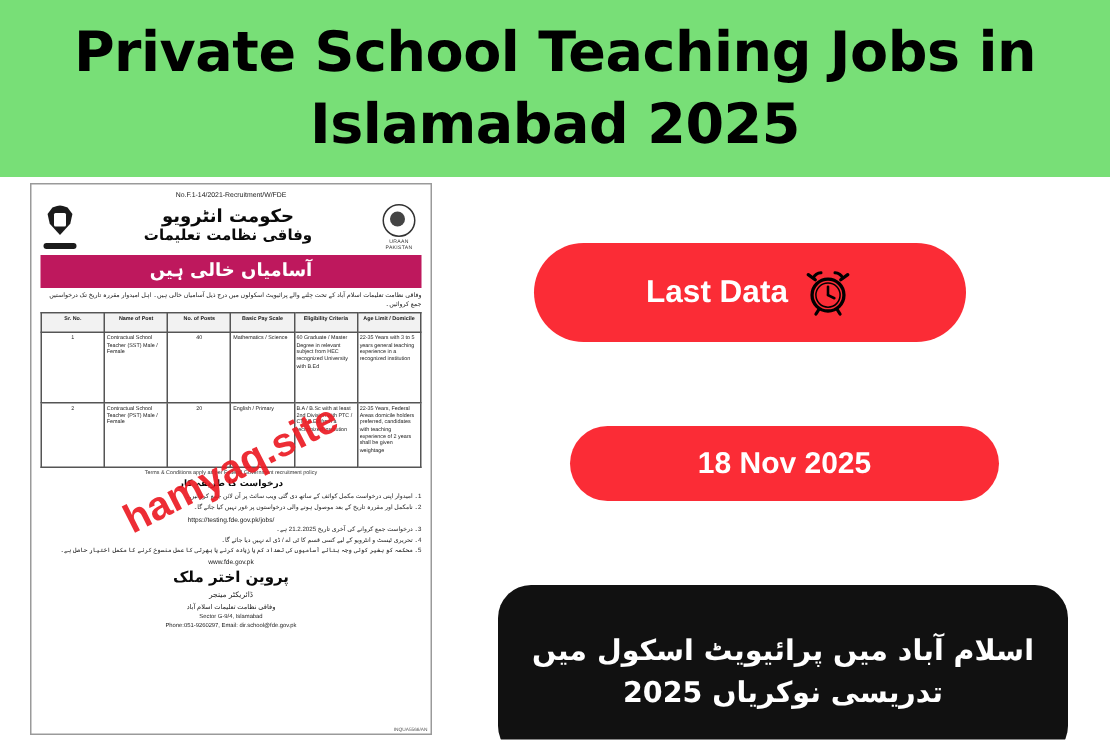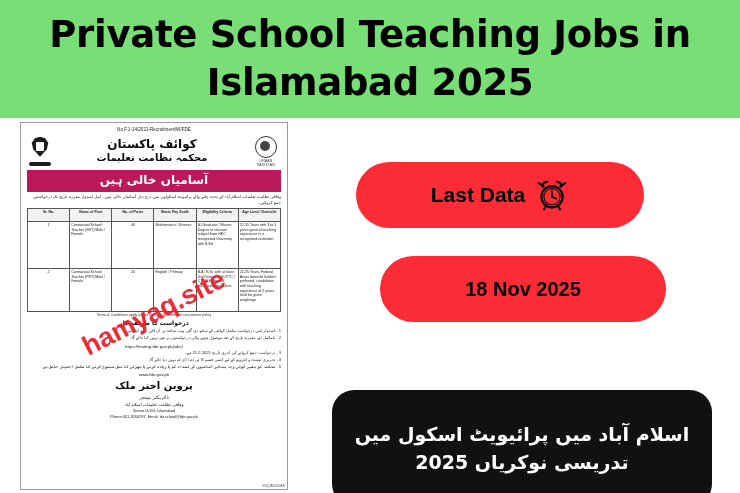--- a/index.html
+++ b/index.html
@@ -284,38 +284,38 @@
     pointer-events: none;
   }
   
   .pill {
     position: absolute;
     display: flex;
     align-items: center;
     justify-content: center;
     text-align: center;
     font-weight: bold;
-    color: #000000;
+    color: #ffffff;
     box-sizing: border-box;
   }
   .pill-last-date {
     left: 356px;
     top: 162px;
     width: 288px;
     height: 66px;
     background: #fb2c36;
     border-radius: 33px;
     font-size: 21px;
     gap: 10px;
   }
   .pill-date {
     left: 380px;
-    top: 256px;
+    top: 284px;
     width: 286px;
-    height: 66px;
+    height: 50px;
     background: #fb2c36;
     border-radius: 33px;
     font-size: 20px;
   }
   .pill-urdu {
     left: 332px;
     top: 390px;
     width: 380px;
     height: 116px;
     background: #111111;
@@ -348,22 +348,22 @@
 
       <div class="ad-refno">No.F.1-14/2021-Recruitment/W/FDE</div>
 
       <div class="ad-topbar">
         <div class="emblem">
           <div class="crest"></div>
           <div class="crest-inner"></div>
           <div class="crest-base"></div>
         </div>
         <div class="ad-headings">
-          <div class="ad-h1">کوائف پاکستان</div>
-          <div class="ad-h2">محکمہ نظامت تعلیمات</div>
+          <div class="ad-h1">حکومت انٹرویو</div>
+          <div class="ad-h2">وفاقی نظامت تعلیمات</div>
         </div>
         <div class="urban-logo">
           <div class="ul-mark"></div>
           <div class="ul-text">URAAN PAKISTAN</div>
         </div>
       </div>
 
       <div class="ad-blackbar">آسامیاں خالی ہیں</div>
 
       <div class="ad-note">وفاقی نظامت تعلیمات اسلام آباد کے تحت چلنے والے پرائیویٹ اسکولوں میں درج ذیل آسامیاں خالی ہیں۔ اہل امیدوار مقررہ تاریخ تک درخواستیں جمع کروائیں۔</div>

